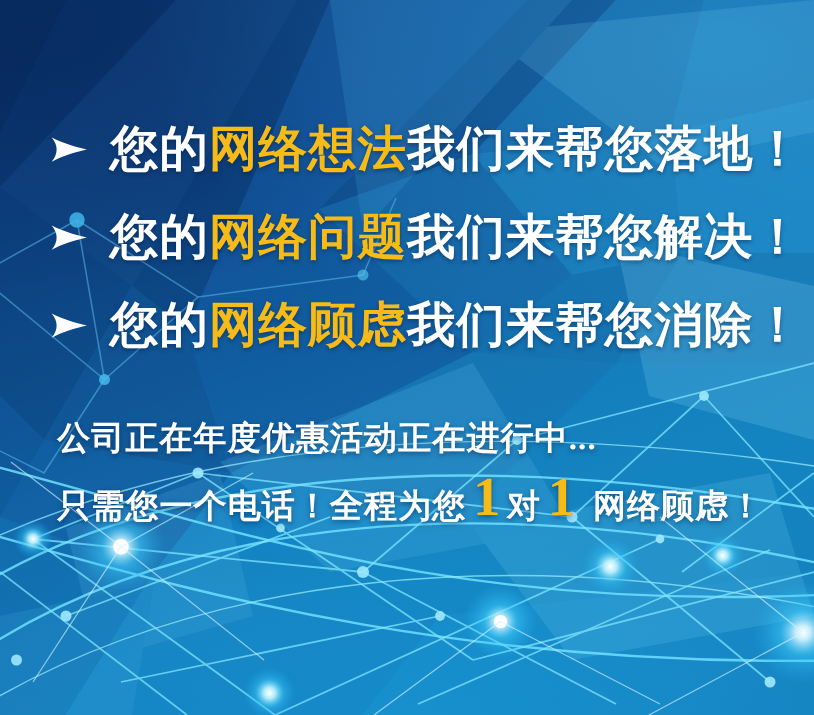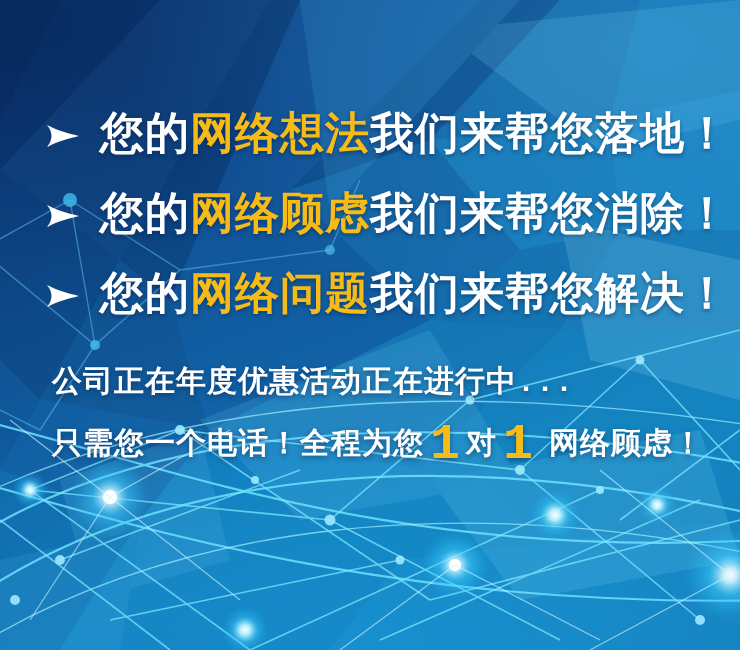--- a/index.html
+++ b/index.html
@@ -5,21 +5,21 @@
   html, body {
     margin: 0;
     padding: 0;
     background: #0a2d5e;
   }
   #banner {
     position: relative;
     width: 740px;
     height: 650px;
     overflow: hidden;
-    font-family: Liberation Mono, monospace;
+    font-family: Liberation Serif, serif;
     background: #0c4a6e;
   }
 
   
   .bg-base {
     position: absolute;
     inset: 0;
     background:
       linear-gradient(160deg, #0b3d7d 0%, #0d4d8f 26%, #1273b5 52%, #1186c4 72%, #0f7ab8 100%);
   }
@@ -65,21 +65,21 @@
     letter-spacing: 1px;
     white-space: nowrap;
     text-shadow: 0 2px 4px rgba(0,24,64,0.45);
   }
   .hl-text .gold { color: #f6bb17; }
 
   .sub-block { position:absolute; top:352px; left:0; width:740px; }
   .sub-row {
     padding-left: 52px;
     display: flex;
-    align-items: center;
+    align-items: flex-end;
     white-space: nowrap;
   }
   .sub-row.r1 { height: 62px; }
   .sub-row.r2 { height: 62px; }
   .sub-text {
     font-size: 30px;
     font-weight: 700;
     color: #ffffff;
     letter-spacing: 1px;
     line-height: 1;
@@ -252,28 +252,28 @@
         <svg class="bullet-icon" viewBox="0 0 38 30">
           <path d="M3 4 C13 9, 22 12, 35 15 C22 18, 13 21, 3 26 C9 19, 9 11, 3 4 Z" fill="#ffffff"></path>
         </svg>
         <div class="hl-text"><span>您的</span><span class="gold">网络想法</span><span>我们来帮您落地！</span></div>
       </div>
 
       <div class="hl-row">
         <svg class="bullet-icon" viewBox="0 0 38 30">
           <path d="M3 4 C13 9, 22 12, 35 15 C22 18, 13 21, 3 26 C9 19, 9 11, 3 4 Z" fill="#ffffff"></path>
         </svg>
-        <div class="hl-text"><span>您的</span><span class="gold">网络顾虑</span><span>我们来帮您消除！</span></div>
+        <div class="hl-text"><span>您的</span><span class="gold">网络问题</span><span>我们来帮您解决！</span></div>
       </div>
 
       <div class="hl-row">
         <svg class="bullet-icon" viewBox="0 0 38 30">
           <path d="M3 4 C13 9, 22 12, 35 15 C22 18, 13 21, 3 26 C9 19, 9 11, 3 4 Z" fill="#ffffff"></path>
         </svg>
-        <div class="hl-text"><span>您的</span><span class="gold">网络问题</span><span>我们来帮您解决！</span></div>
+        <div class="hl-text"><span>您的</span><span class="gold">网络顾虑</span><span>我们来帮您消除！</span></div>
       </div>
 
     </div>
 
     <div class="sub-block">
       <div class="sub-row r1">
         <span class="sub-text">公司正在年度优惠活动正在进行中...</span>
       </div>
       <div class="sub-row r2">
         <span class="sub-text">只需您一个电话！全程为您</span>

